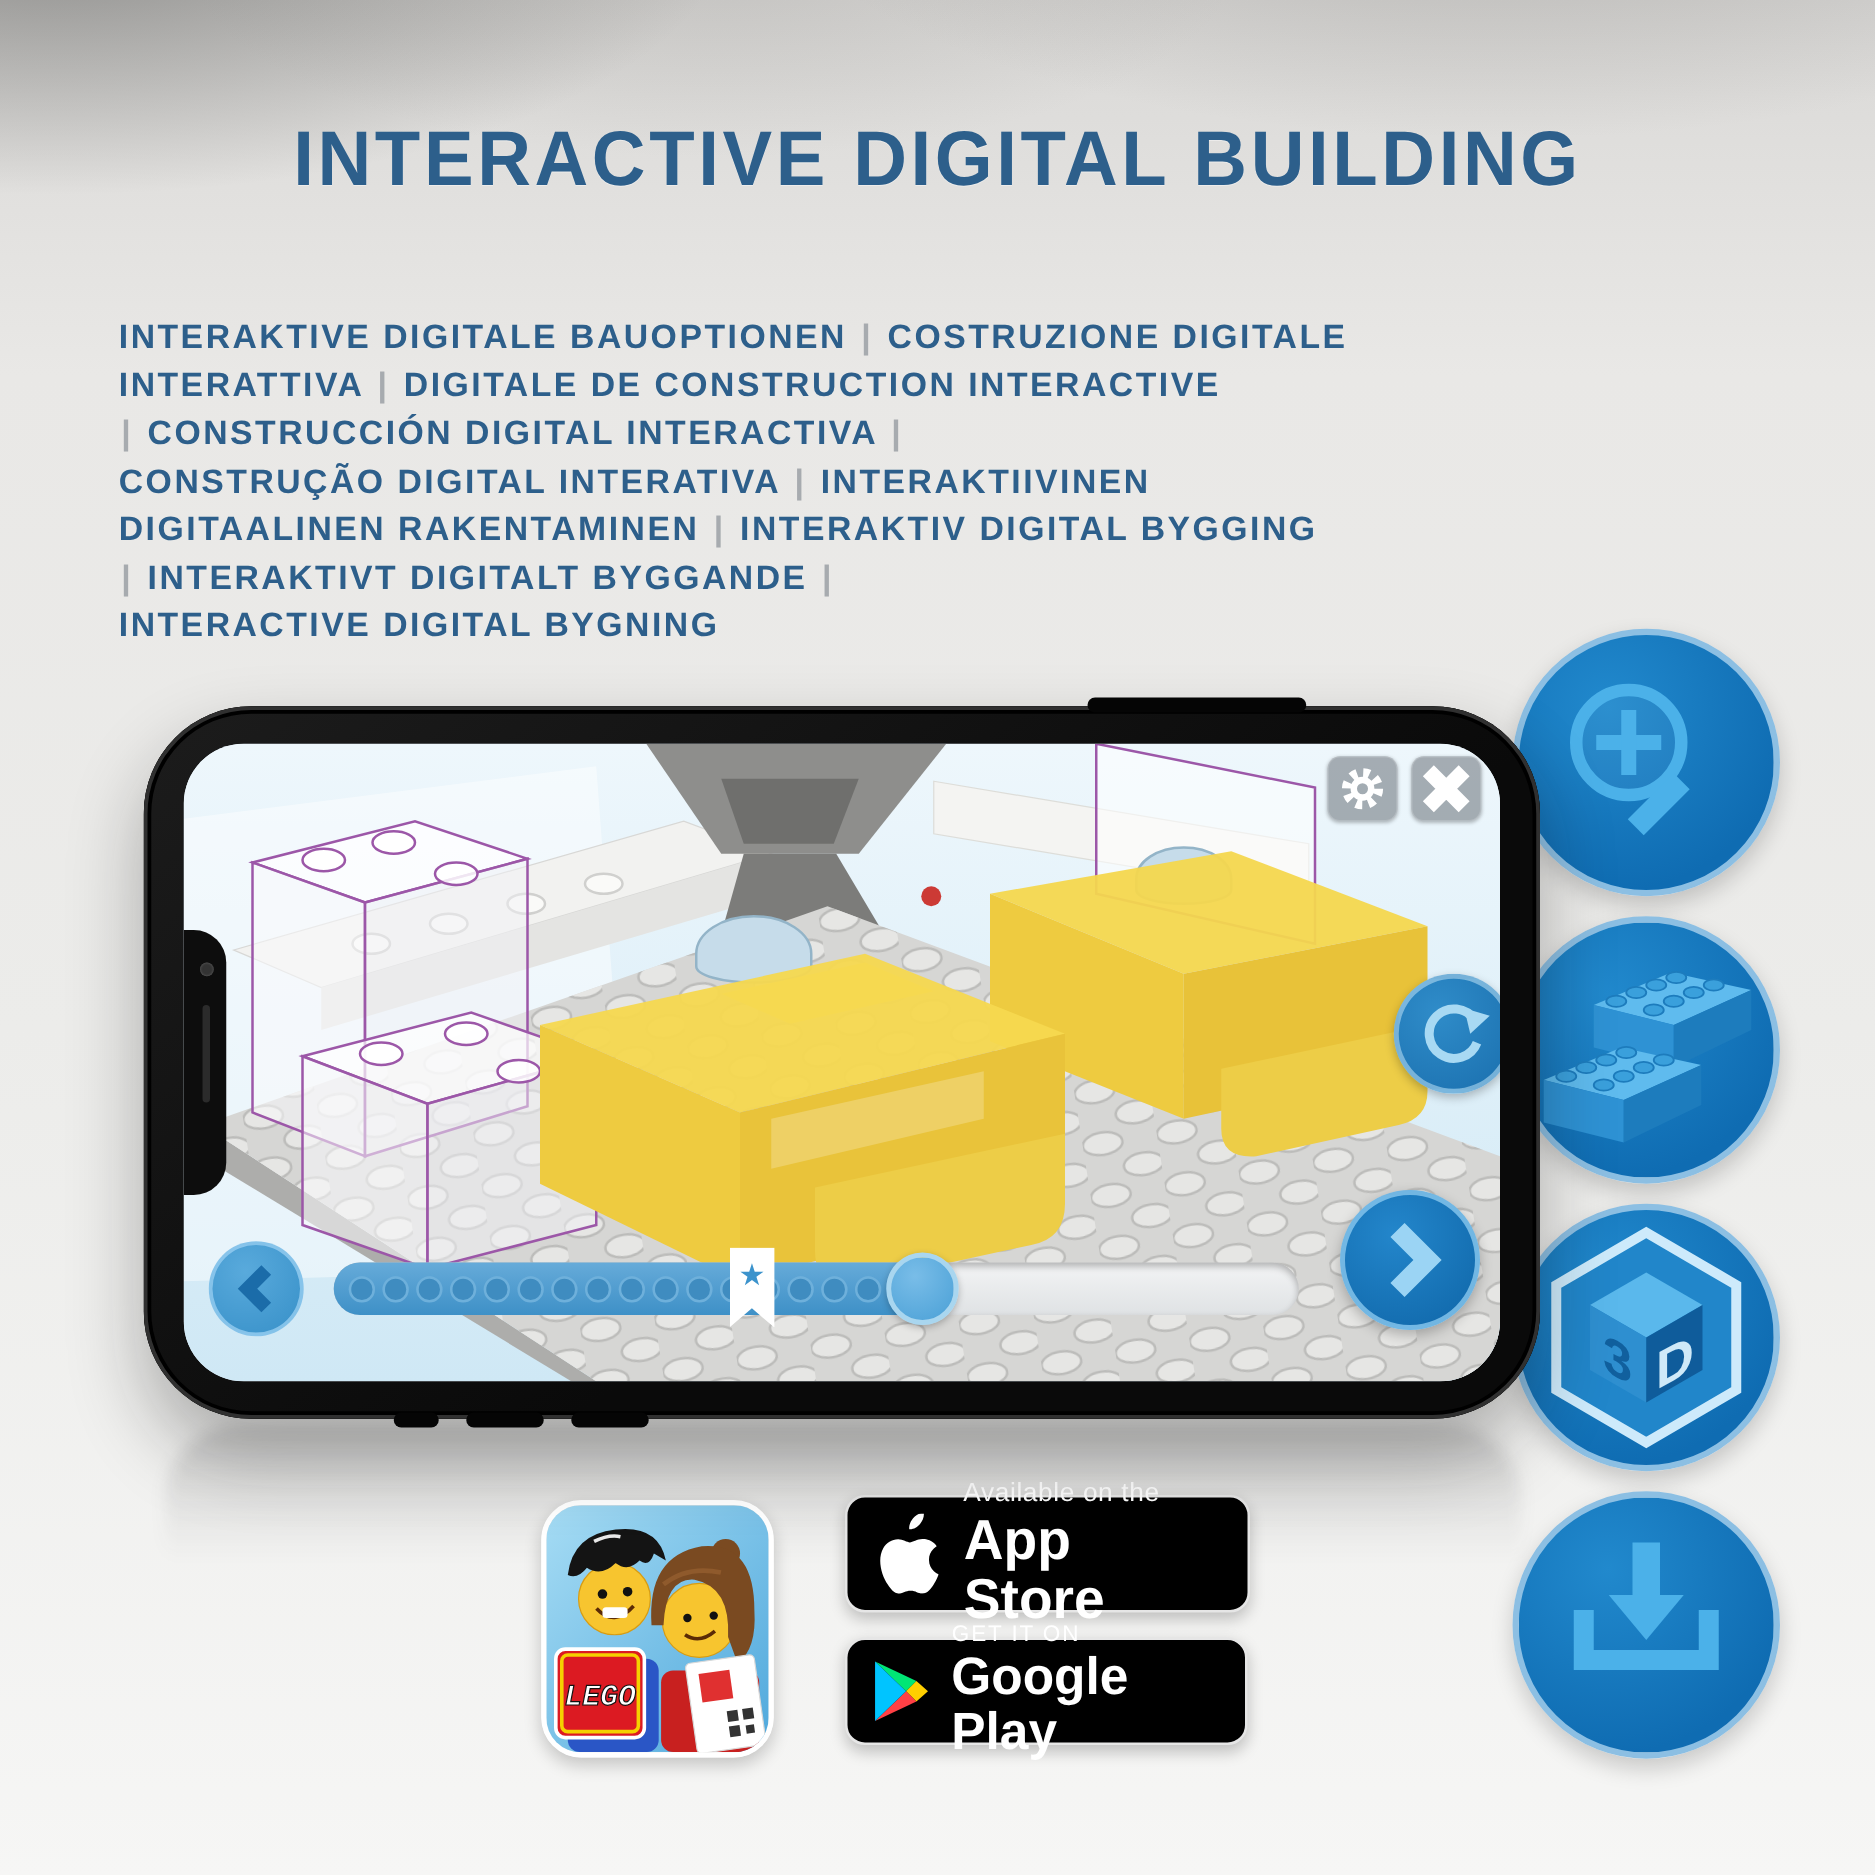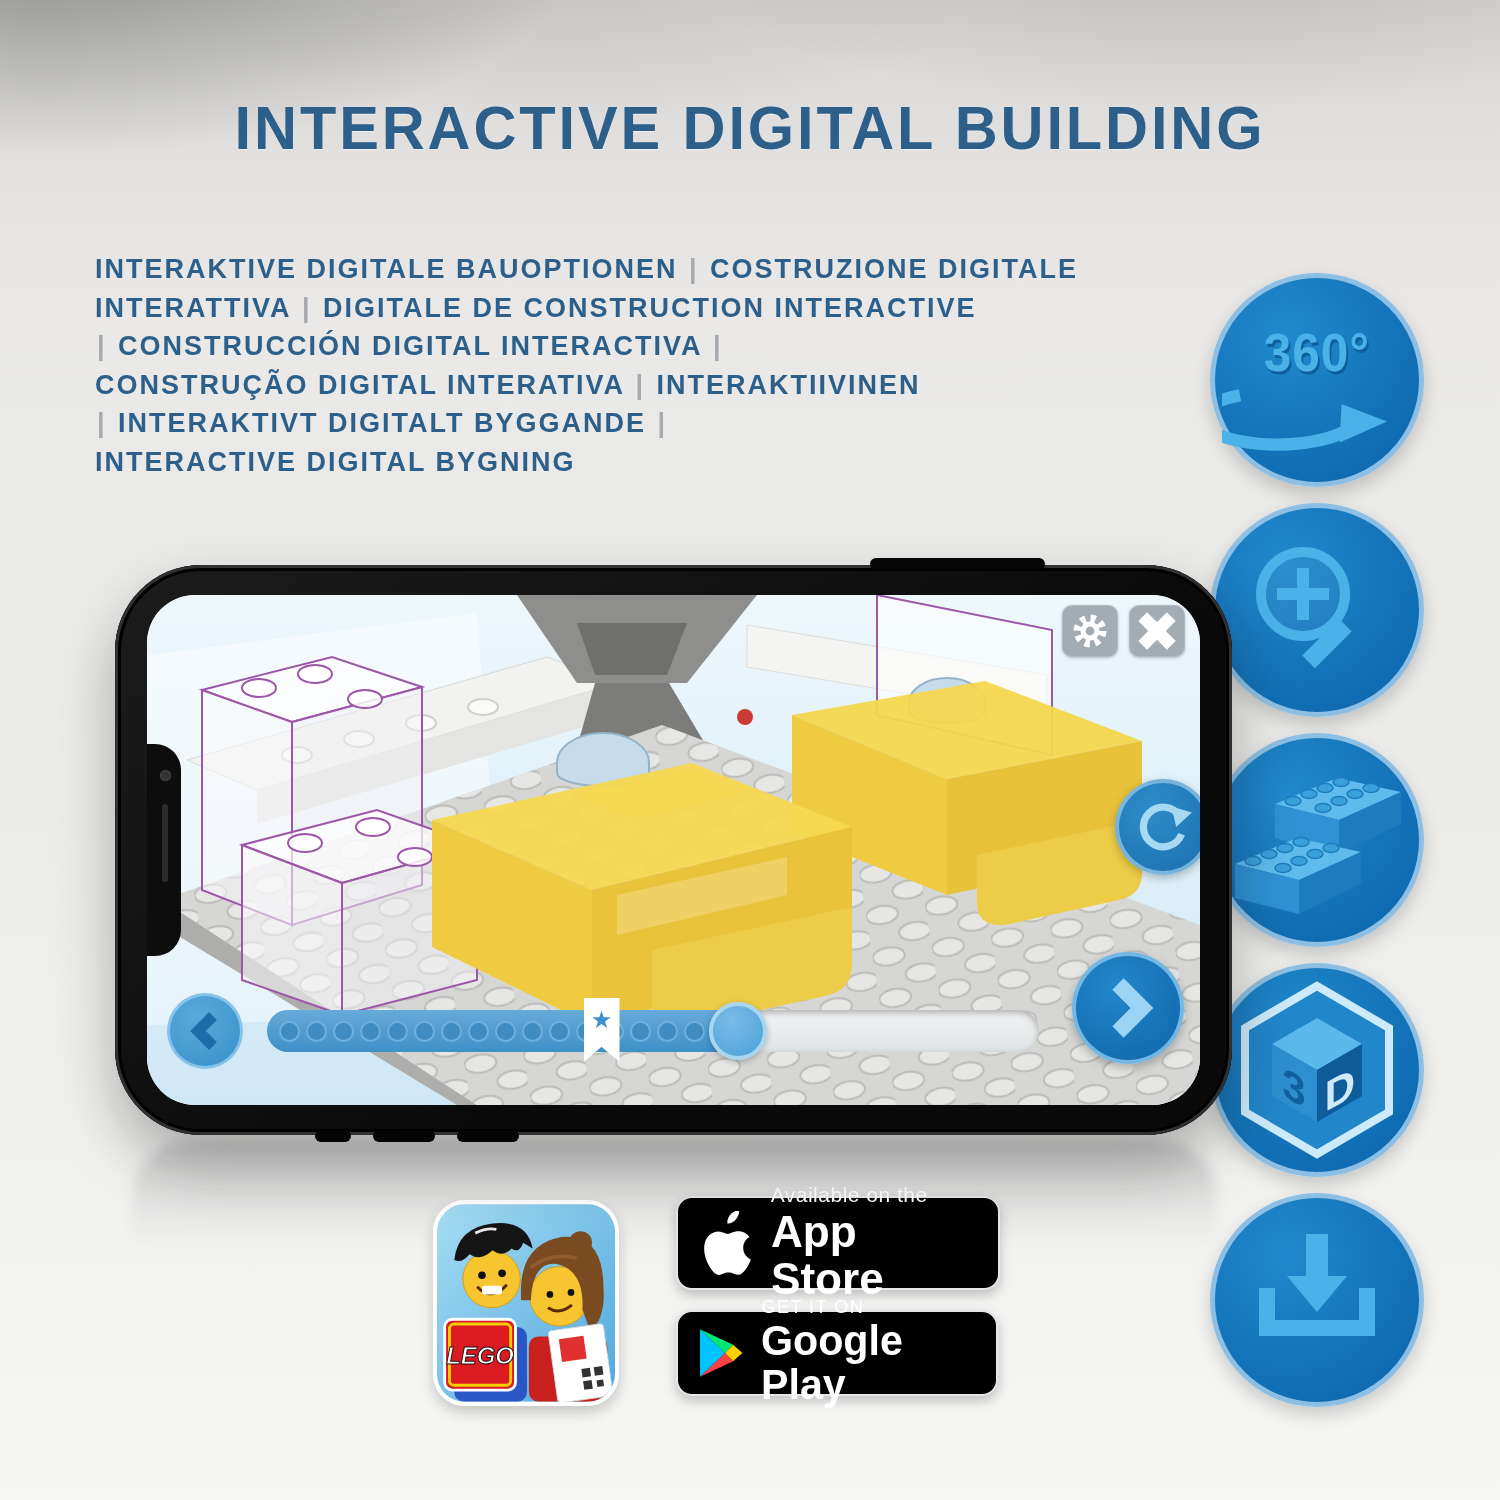--- a/index.html
+++ b/index.html
@@ -71,21 +71,21 @@
     border:2px solid rgba(150,205,240,.55);}
   .bookmark{position:absolute;top:-12px;width:36px;height:64px;background:#fff;
     clip-path:polygon(0 0,100% 0,100% 100%,50% 76%,0 100%);z-index:3;
     display:flex;justify-content:center;}
   .bookmark .star{color:var(--app-accent-blue);font-size:24px;margin-top:8px;}
   .thumb{position:absolute;top:50%;transform:translate(-50%,-50%);width:58px;height:58px;border-radius:50%;
     background:radial-gradient(circle at 38% 30%, #79bde8,#4aa0d6);
     border:4px solid #a9d6ef;box-shadow:0 2px 6px rgba(0,0,0,.25);z-index:2;}
   
   .app-icon{position:absolute;left:433px;top:1200px;width:186px;height:206px;z-index:3;
-    border-radius:32px;overflow:hidden;border:4px solid #fff;box-shadow:0 6px 14px rgba(0,0,0,.2);}
+    border-radius:32px;overflow:hidden;border:4px solid #fff;box-shadow:0 6px 14px rgba(0,0,0,.2);font-family:Liberation Mono, monospace;}
   .badge{position:absolute;left:676px;background:#000;border:2px solid #e6e6e6;border-radius:16px;
     z-index:3;display:flex;align-items:center;color:#fff;box-shadow:0 5px 12px rgba(0,0,0,.22);}
   .badge-appstore{top:1196px;width:324px;height:94px;padding:0 18px 0 24px;}
   .badge-gplay{top:1310px;width:322px;height:86px;padding:0 14px 0 20px;}
   .badge .txt{margin-left:18px;line-height:1.05;}
   .badge .l1{font-size:21px;letter-spacing:.5px;}
   .badge-gplay .l1{font-size:18px;letter-spacing:1.5px;}
   .badge .l2{font-size:45px;font-weight:bold;letter-spacing:0;margin-top:2px;transform:scaleX(.98);transform-origin:left;}
   .badge-gplay .l2{font-size:42px;}
 </style>
@@ -93,31 +93,25 @@
 <body>
 
 <div class="stage">
 
   <div class="title">INTERACTIVE DIGITAL BUILDING</div>
   <div class="subtitle">
       <div>INTERAKTIVE DIGITALE BAUOPTIONEN <span class="sep">|</span> COSTRUZIONE DIGITALE</div>
       <div>INTERATTIVA <span class="sep">|</span> DIGITALE DE CONSTRUCTION INTERACTIVE</div>
       <div><span class="sep">|</span> CONSTRUCCIÓN DIGITAL INTERACTIVA <span class="sep">|</span></div>
       <div>CONSTRUÇÃO DIGITAL INTERATIVA <span class="sep">|</span> INTERAKTIIVINEN</div>
+      <div>DIGITAALINEN RAKENTAMINEN <span class="sep">|</span> INTERAKTIV DIGITAL BYGGING</div>
       <div><span class="sep">|</span> INTERAKTIVT DIGITALT BYGGANDE <span class="sep">|</span></div>
       <div>INTERACTIVE DIGITAL BYGNING</div>
     </div>
 
-  <div class="feat" style="top:273px">
-    <div class="f360-label">360°</div>
-    <svg width="190" height="70" viewBox="-105 -20 210 80">
-      <path d="M -88 -6 A 88 30 0 1 0 40 28" fill="none" stroke="#4bb1e9" stroke-width="14"></path>
-      <polygon points="28,4 80,24 26,48" fill="#4bb1e9"></polygon>
-    </svg>
-  </div>
 
   <div class="feat" style="top:503px">
     <svg width="160" height="160" viewBox="-80 -80 160 160">
       <circle cx="-14" cy="-16" r="42" fill="rgba(255,255,255,.05)" stroke="#4bb1e9" stroke-width="10"></circle>
       <rect x="-40" y="-22" width="52" height="12" fill="#4bb1e9"></rect>
       <rect x="-20" y="-42" width="12" height="52" fill="#4bb1e9"></rect>
       <g transform="rotate(45 22 20)">
           <rect x="14" y="12" width="18" height="52" fill="#4bb1e9"></rect>
         </g>
     </svg>

